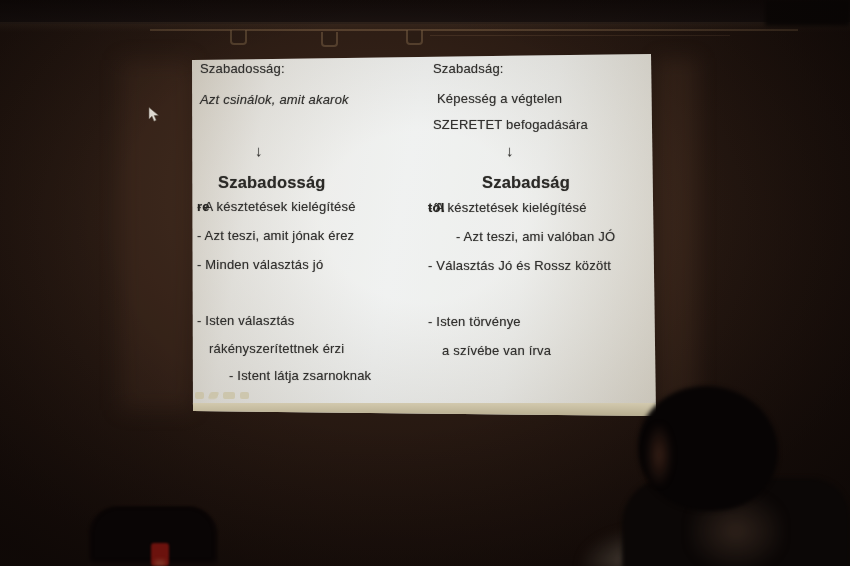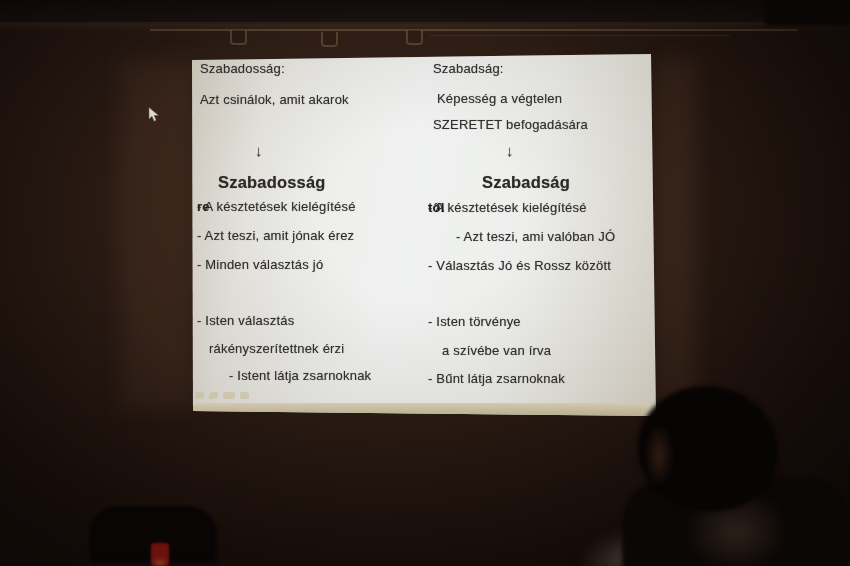--- a/index.html
+++ b/index.html
@@ -100,21 +100,21 @@
   <div class="rail-hook hook3"></div>
   <div class="rail-box"></div>
   <div class="overscan-left"></div>
   <div class="overscan-right"></div>
   <div class="vignette"></div>
 
   <div class="screen">
     <div class="screen-shade"></div>
 
     <div class="t" style="left:12px; top:10px;">Szabadosság:</div>
-    <div class="t" style="left:12px; top:41px;">Azt csinálok, amit akarok</div>
+    <div class="t" style="left:12px; top:41px;font-style:italic;">Azt csinálok, amit akarok</div>
     <div class="t arrow" style="left:67px; top:91px;">↓</div>
     <div class="t hd" style="left:30px; top:122px;">Szabadosság</div>
     <div class="t" style="left:9px; top:148px;">
         <span>- A késztetések kielégítésé</span>
         <b>re</b>
       </div>
     <div class="t" style="left:9px; top:177px;">- Azt teszi, amit jónak érez</div>
     <div class="t" style="left:9px; top:206px;">- Minden választás jó</div>
     <div class="t" style="left:9px; top:262px;">- Isten választás</div>
     <div class="t" style="left:21px; top:290px;">rákényszerítettnek érzi</div>
@@ -126,21 +126,20 @@
     <div class="t arrow" style="left:318px; top:91px;">↓</div>
     <div class="t hd" style="left:294px; top:122px;">Szabadság</div>
     <div class="t" style="left:240px; top:149px;">
         <span>- A késztetések kielégítésé</span>
         <b>től</b>
       </div>
     <div class="t" style="left:240px; top:178px;margin-left:28px;">- Azt teszi, ami valóban JÓ</div>
     <div class="t" style="left:240px; top:207px;">- Választás Jó és Rossz között</div>
     <div class="t" style="left:240px; top:263px;">- Isten törvénye</div>
     <div class="t" style="left:254px; top:292px;">a szívébe van írva</div>
-    <div class="t" style="left:240px; top:320px;">- Bűnt látja zsarnoknak</div>
 
     <div class="nav-ico ni1"></div>
     <div class="nav-ico ni2"></div>
     <div class="nav-ico ni3"></div>
     <div class="nav-ico ni4"></div>
 
     <div class="screen-strip"></div>
   </div>
 
   <div class="cursor">

